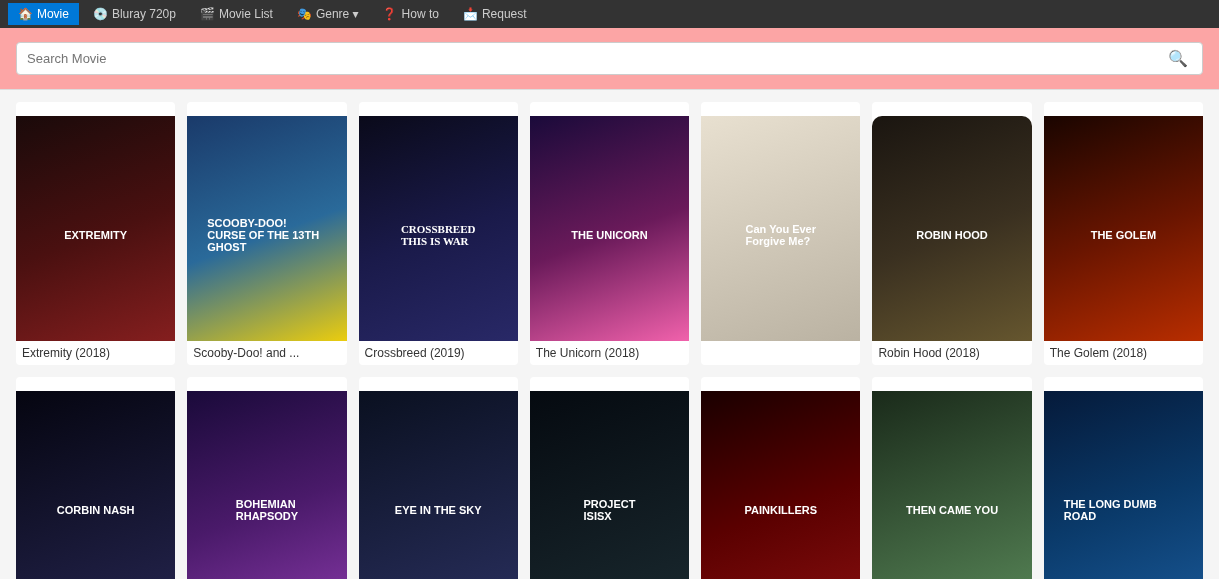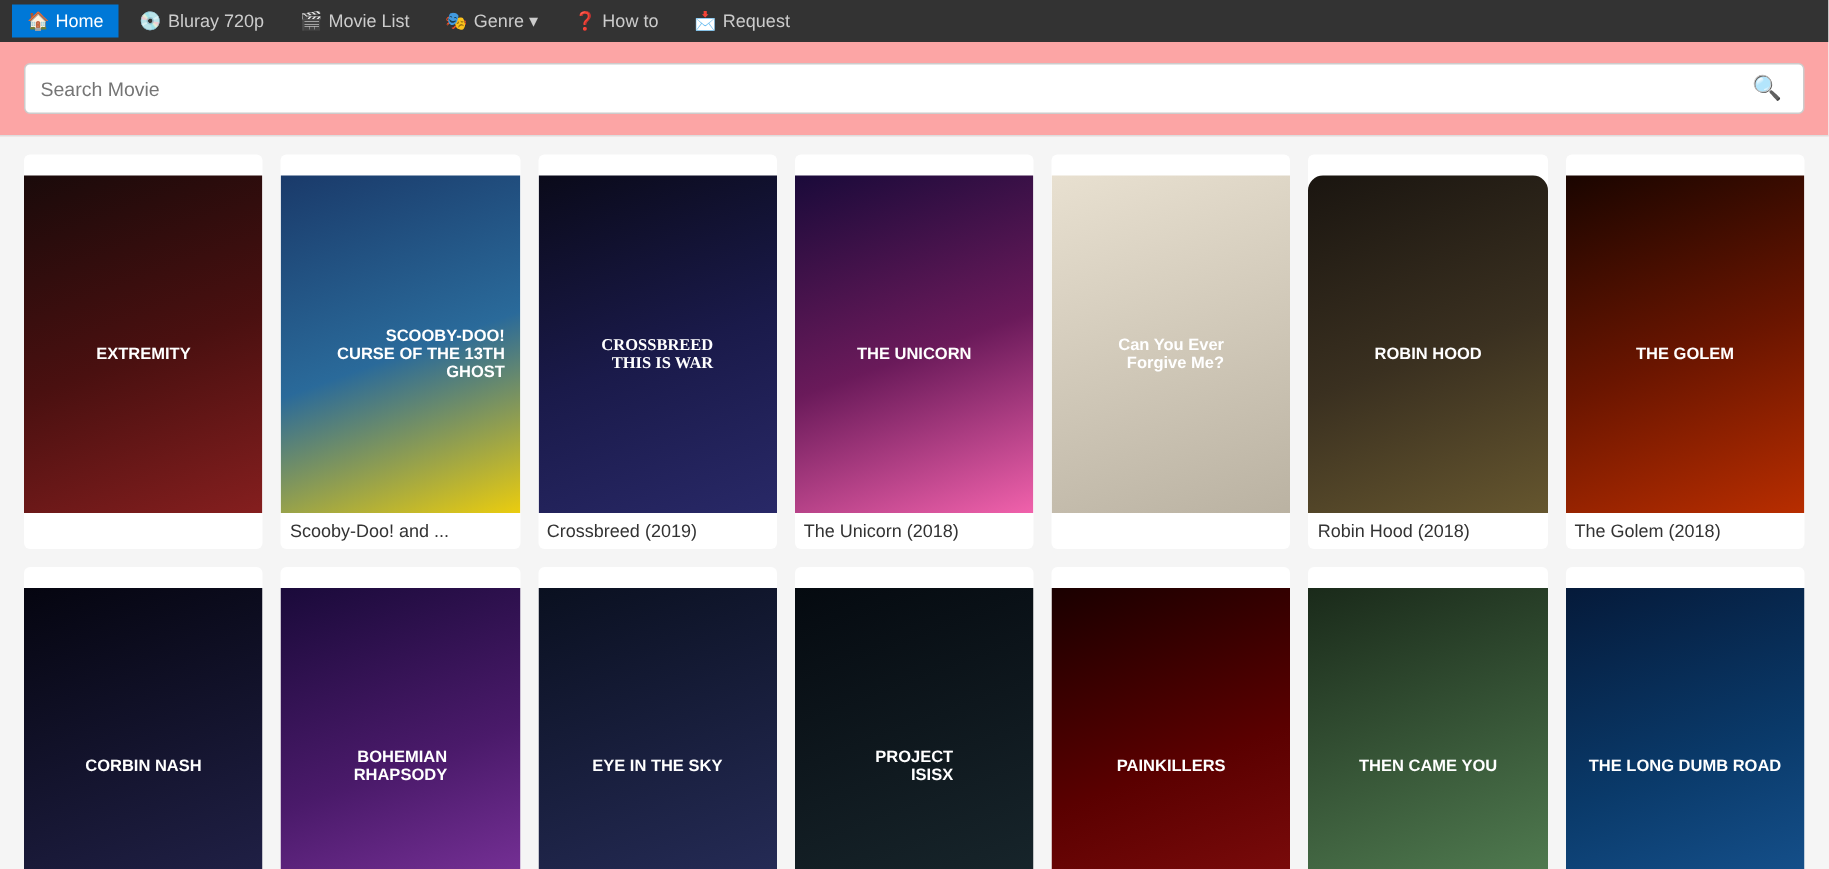--- a/index.html
+++ b/index.html
@@ -82,22 +82,22 @@
       position: relative;
     }
     .poster-placeholder {
       width: 100%;
       height: 100%;
       display: flex;
       align-items: center;
       justify-content: center;
       font-weight: bold;
       font-size: 11px;
-      text-align: right;
-      padding: 10px;
+      text-align: left;
+      padding: 20px;
       color: #fff;
       margin-top: 28px;
     }
     .movie-title {
       padding: 5px 6px;
       font-size: 12px;
       color: #333;
       text-align: left;
       white-space: nowrap;
       overflow: hidden;
@@ -119,21 +119,21 @@
     .poster-painkillers { background: linear-gradient(160deg, #1a0000 0%, #5a0000 50%, #8a1010 100%); }
     .poster-thencameyou { background: linear-gradient(160deg, #1a2a1a 0%, #3a5a3a 50%, #5a8a5a 100%); }
     .poster-longdumbroad { background: linear-gradient(160deg, #051a3a 0%, #0a3a6a 50%, #1a5a9a 100%); }
   </style>
 </head>
 <body>
 
 <nav class="navbar">
 <div class="nav-item active">
       <span>🏠</span>
-      <span>Home</span>
+      <span>Movie</span>
     </div>
     <div class="nav-item">
       <span>💿</span>
       <span>Bluray 720p</span>
     </div>
     <div class="nav-item">
       <span>🎬</span>
       <span>Movie List</span>
     </div>
     <div class="nav-item">
@@ -156,20 +156,21 @@
     <button class="search-icon-btn">🔍</button>
   </div>
 </div>
 
 <div class="movie-grid-container">
   <div class="movie-grid" id="movie-grid">
   <div class="movie-card">
         <div class="movie-poster">
           <div class="poster-placeholder poster-extremity" style="white-space: pre-line;">EXTREMITY</div>
         </div>
+        <div class="movie-title">Extremity (2018)</div>
       </div>
       <div class="movie-card">
         <div class="movie-poster">
           <div class="poster-placeholder poster-scooby" style="white-space: pre-line;">SCOOBY-DOO!
 CURSE OF THE 13TH GHOST</div>
         </div>
         <div class="movie-title">Scooby-Doo! and ...</div>
       </div>
       <div class="movie-card">
         <div class="movie-poster">

